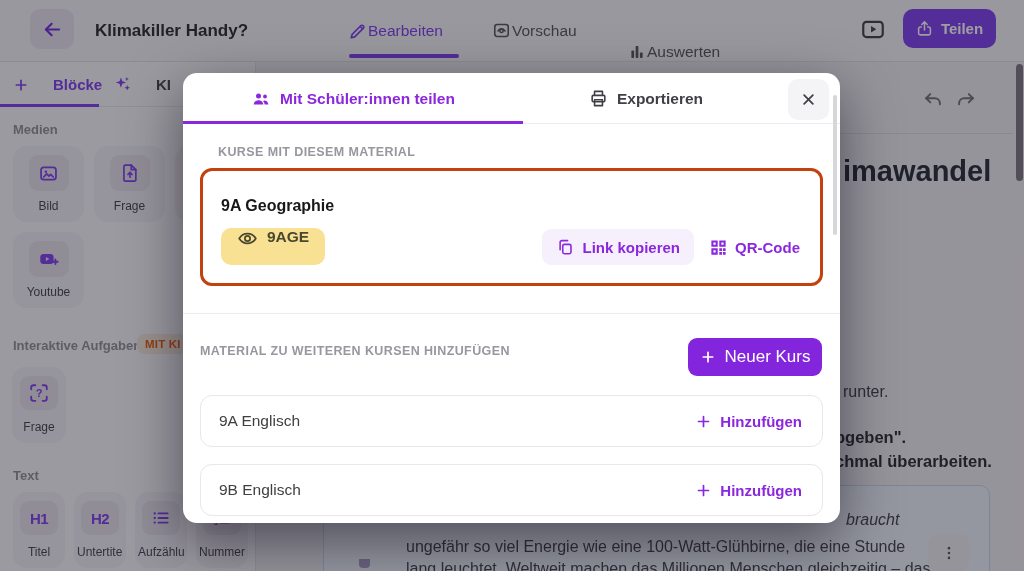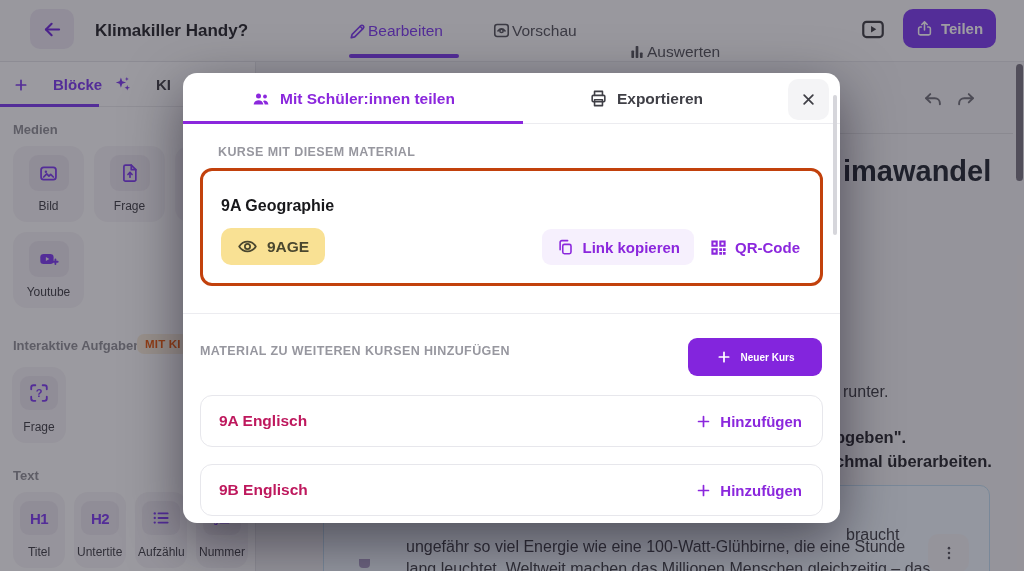--- a/index.html
+++ b/index.html
@@ -44,21 +44,21 @@
   .undo-btn { left:666px; } .redo-btn { left:699px; }
   .main-divider { position:absolute; left:0; top:71px; right:11px; height:1px; background:#dcdce0; }
   .doc-heading { position:absolute; left:587px; top:93px; font-size:29px; font-weight:800; color:#212530; white-space:nowrap; }
   .frag { position:absolute; color:#3b3b42; font-size:16px; white-space:nowrap; }
   .frag.b { font-weight:700; color:#26262c; font-size:16.5px; }
   #frag-0 { left:587px; top:321px; }
   #frag-1 { left:579px; top:366px; }
   #frag-2 { left:579px; top:390px; }
   .hint-card { position:absolute; left:67px; top:423px; width:667px; height:160px; background:#edf4fb; border:1px solid #bedbf0; border-radius:10px; }
   .hint-line { position:absolute; font-size:16px; color:#3f3f46; white-space:nowrap; }
-  #hint-line1 { left:522px; top:40px; }
+  #hint-line1 { left:522px; top:25px;font-style:italic; }
   #hint-line2 { left:82px; top:52px; }
   #hint-line3 { left:82px; top:74px; }
   .bulb { position:absolute; left:27px; top:48px; width:27px; height:27px; border-radius:50%;
           background:radial-gradient(circle at 35% 30%, #ffeKaa 0%, #ffe9a8 10%, #f2c14e 70%, #e0a93e 100%); }
   .bulb::after { content:""; position:absolute; left:8px; top:25px; width:11px; height:9px; border-radius:0 0 4px 4px; background:#a79ac2; }
   .dots-btn { position:absolute; left:604px; top:48px; width:41px; height:38px; border-radius:10px; background:#f0f0f3; color:#52525b; display:flex; align-items:center; justify-content:center; cursor:pointer; }
 
   
   .backdrop { position:absolute; inset:0; background:rgba(31,27,39,.43); z-index:3; }
   .page-scroll-thumb { position:absolute; left:1016px; top:64px; width:7px; height:117px; border-radius:4px; background:#514e5a; z-index:4; cursor:pointer; }
@@ -70,29 +70,29 @@
   #m-tab-share { left:0; width:340px; color:#8b27dd; font-weight:700; }
   #m-tab-export { left:398px; width:130px; color:#3f3f46; font-weight:600; }
   .m-underline { position:absolute; left:0; top:48px; width:340px; height:3px; background:#8b27dd; }
   .m-close { position:absolute; left:605px; top:6px; width:41px; height:41px; border-radius:10px; background:#f4f4f6; color:#3f3f46; display:flex; align-items:center; justify-content:center; cursor:pointer; }
   .m-scroll-thumb { position:absolute; left:650px; top:22px; width:4px; height:140px; border-radius:2px; background:#d6d6db; cursor:pointer; }
   .m-sec-label { position:absolute; left:17px; font-size:12.5px; font-weight:700; color:#97979f; letter-spacing:.4px; }
   #m-sec1 { top:72px;margin-left:18px; }
   #m-sec2 { top:271px; width:400px; }
   .course-card { position:absolute; left:17px; top:95px; width:623px; height:118px; border:3px solid #c2410c; border-radius:12px; }
   .course-name { position:absolute; left:18px; top:26px; font-size:16px; font-weight:700; color:#18181b; }
-  .code-badge { position:absolute; left:18px; top:57px; height:37px; border-radius:10px; background:#f9e194; display:flex; align-items:center; gap:9px; padding:0 16px; color:#4a472f; font-weight:700; font-size:15.5px; cursor:pointer; }
+  .code-badge { position:absolute; left:18px; top:57px; height:37px; border-radius:10px; background:#f9e194; display:flex; gap:9px; padding:0 16px; color:#4a472f; font-weight:700; font-size:15.5px; cursor:pointer; }
   .card-actions { position:absolute; right:20px; top:58px; display:flex; align-items:center; gap:15px; }
   .copy-btn { height:36px; border-radius:9px; background:#f6f0fd; padding:0 14px; display:flex; align-items:center; gap:8px; color:#8b27dd; font-size:15px; font-weight:700; cursor:pointer; }
   .qr-btn { display:flex; align-items:center; gap:7px; color:#8b27dd; font-size:15px; font-weight:700; cursor:pointer; }
   .m-divider { position:absolute; left:0; top:240px; width:100%; height:1px; background:#ececf0; }
-  .new-course-btn { position:absolute; left:505px; top:265px; width:134px; height:38px; border-radius:9px; background:#8325dd; color:#fff; display:flex; align-items:center; justify-content:center; gap:9px; font-size:10px; font-weight:700; cursor:pointer; }
+  .new-course-btn { position:absolute; left:505px; top:265px; width:134px; height:38px; border-radius:9px; background:#8325dd; color:#fff; display:flex; align-items:center; justify-content:center; gap:9px; font-size:17px; font-weight:400; cursor:pointer; }
   .add-row { position:absolute; left:17px; width:623px; height:52px; border:1px solid #e7e7ec; border-radius:12px; display:flex; align-items:center; justify-content:space-between; padding:0 20px 0 18px; }
   #add-row-0 { top:322px; } #add-row-1 { top:391px; }
-  .row-name { font-size:15.5px; font-weight:700; color:#be185d; }
+  .row-name { font-size:15.5px; font-weight:400; color:#404040; }
   .row-add { display:flex; align-items:center; gap:8px; color:#8b27dd; font-size:15px; font-weight:700; cursor:pointer; }
 </style>
 </head>
 <body>
 
 <div id="screen">
 
   <div class="topbar">
     <div class="back-btn">
       <span>

